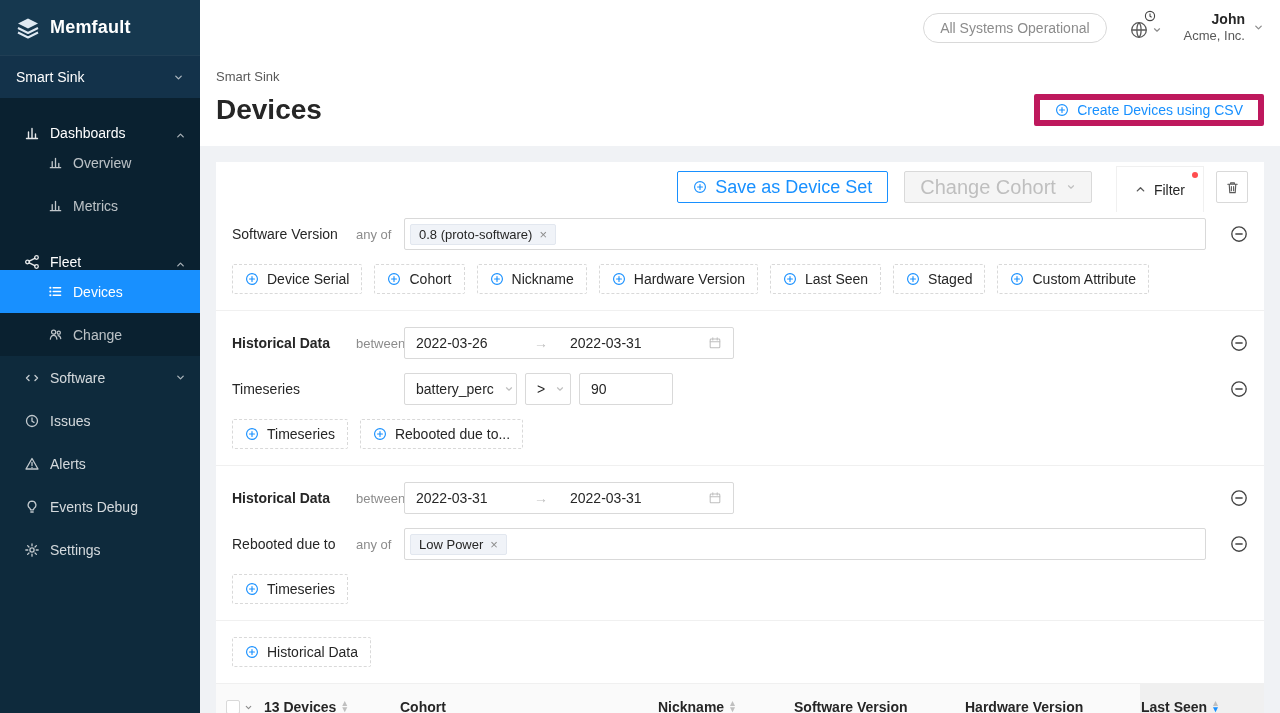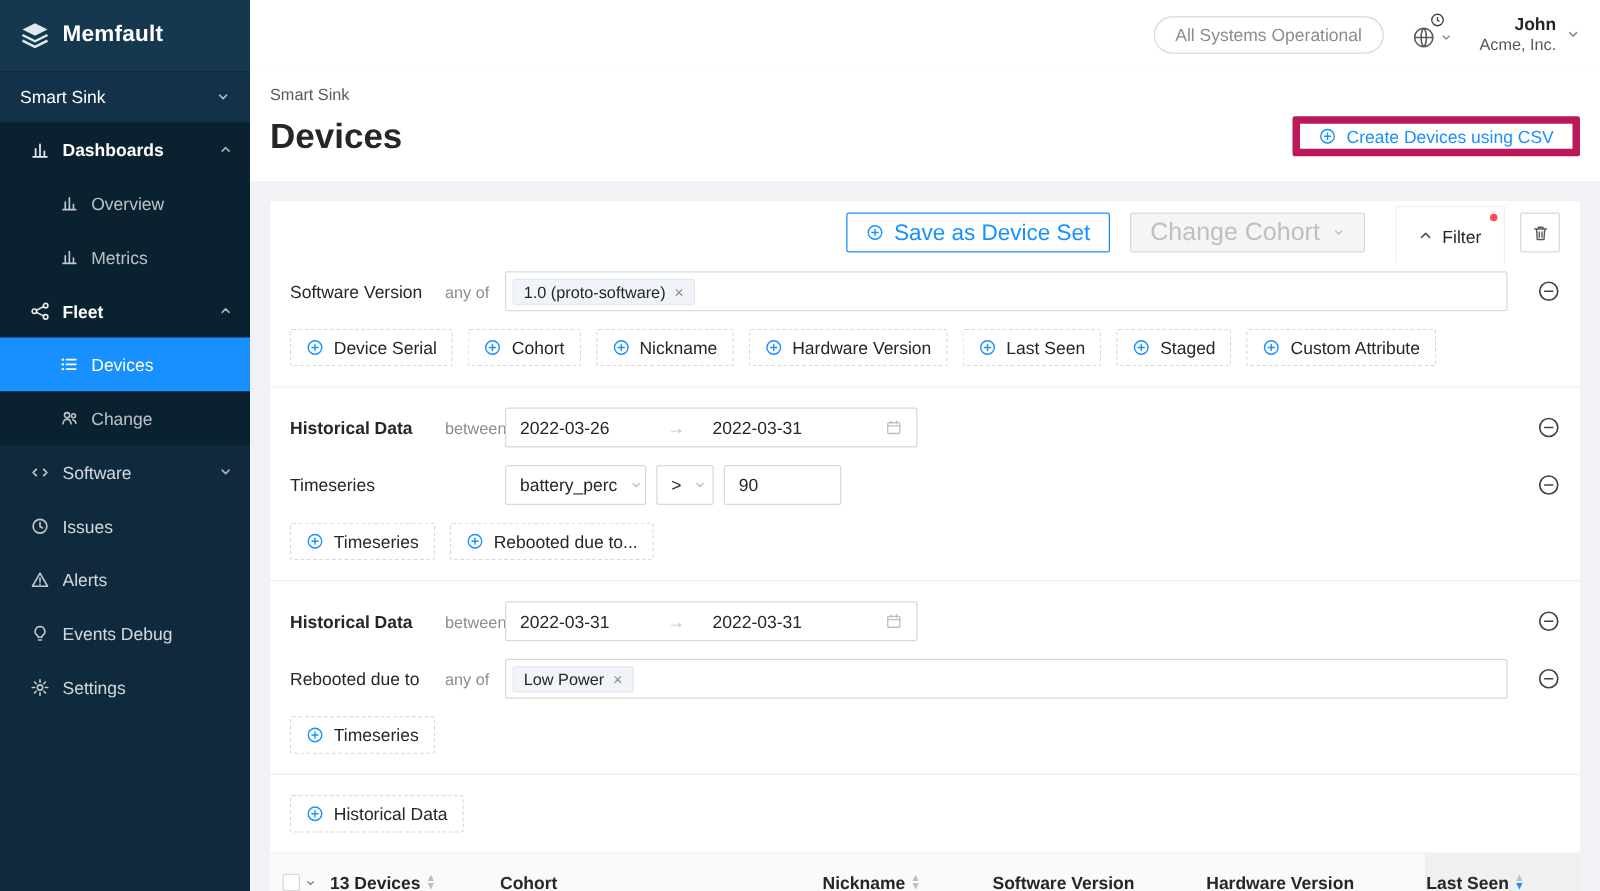--- a/index.html
+++ b/index.html
@@ -10,21 +10,21 @@
   
   .sidebar { width:200px; flex:none; background:#0e2a3c; display:flex; flex-direction:column; }
   .logo-row { height:55px; flex:none; background:#16384f; display:flex; align-items:center; gap:10px; padding:0 16px; cursor:pointer; }
   .logo-text { font-size:18px; font-weight:700; color:#fff; letter-spacing:.2px; }
   .project-row { height:43px; flex:none; background:#13324a; display:flex; align-items:center; justify-content:space-between; padding:0 16px; font-size:14px; color:#fff; cursor:pointer; border-top:1px solid rgba(255,255,255,.06); }
   .menu { flex:1; }
   .mi { height:43px; display:flex; align-items:center; gap:10px; padding:0 14px 0 24px; font-size:14px; color:rgba(255,255,255,.82); cursor:pointer; white-space:nowrap; }
   .mi .icon { flex:none; color:rgba(255,255,255,.75); display:flex; }
   .mi .lbl { flex:1; overflow:hidden; }
   .group { background:#0a2130; }
-  .mi.title { color:#fff; font-weight:700; }
+  .mi.title { color:#fff; font-weight:400;align-items:flex-end; }
   .mi.title .icon { color:rgba(255,255,255,.9); }
   .mi.sub { padding-left:48px; color:rgba(255,255,255,.72); }
   .mi.selected { background:#1890ff; color:#fff; }
   .mi.selected .icon { color:#fff; }
   .caret { color:rgba(255,255,255,.65); display:flex; }
 
   
   .main { flex:1; min-width:0; display:flex; flex-direction:column; }
   .topbar { height:55px; flex:none; background:#fff; display:flex; align-items:center; justify-content:flex-end; gap:22px; padding:0 16px; }
   .status-pill { height:30px; display:flex; align-items:center; padding:0 16px; border:1px solid #d9d9d9; border-radius:15px; background:#fff; color:#8c8c8c; font-size:14px; cursor:pointer; }
@@ -345,21 +345,21 @@
         </div>
 
         <div class="filter-body">
 
           <div class="frow">
             <span class="flabel">Software Version</span>
             <span class="fqual">any of</span>
             <div class="fctrl">
               <div class="tag-input">
                 <span class="tag">
-                  <span>1.0 (proto-software)</span>
+                  <span>0.8 (proto-software)</span>
                   <span class="tag-close">×</span>
                 </span>
               </div>
             </div>
             <div class="minus-col">
                 <button class="icon-btn">
                   <svg width="18" height="18" viewBox="0 0 16 16" fill="none" stroke="currentColor" stroke-width="1.2" stroke-linecap="round">
                     <circle cx="8" cy="8" r="6.4"></circle>
                     <path d="M5.2 8h5.6"></path>
                   </svg>

